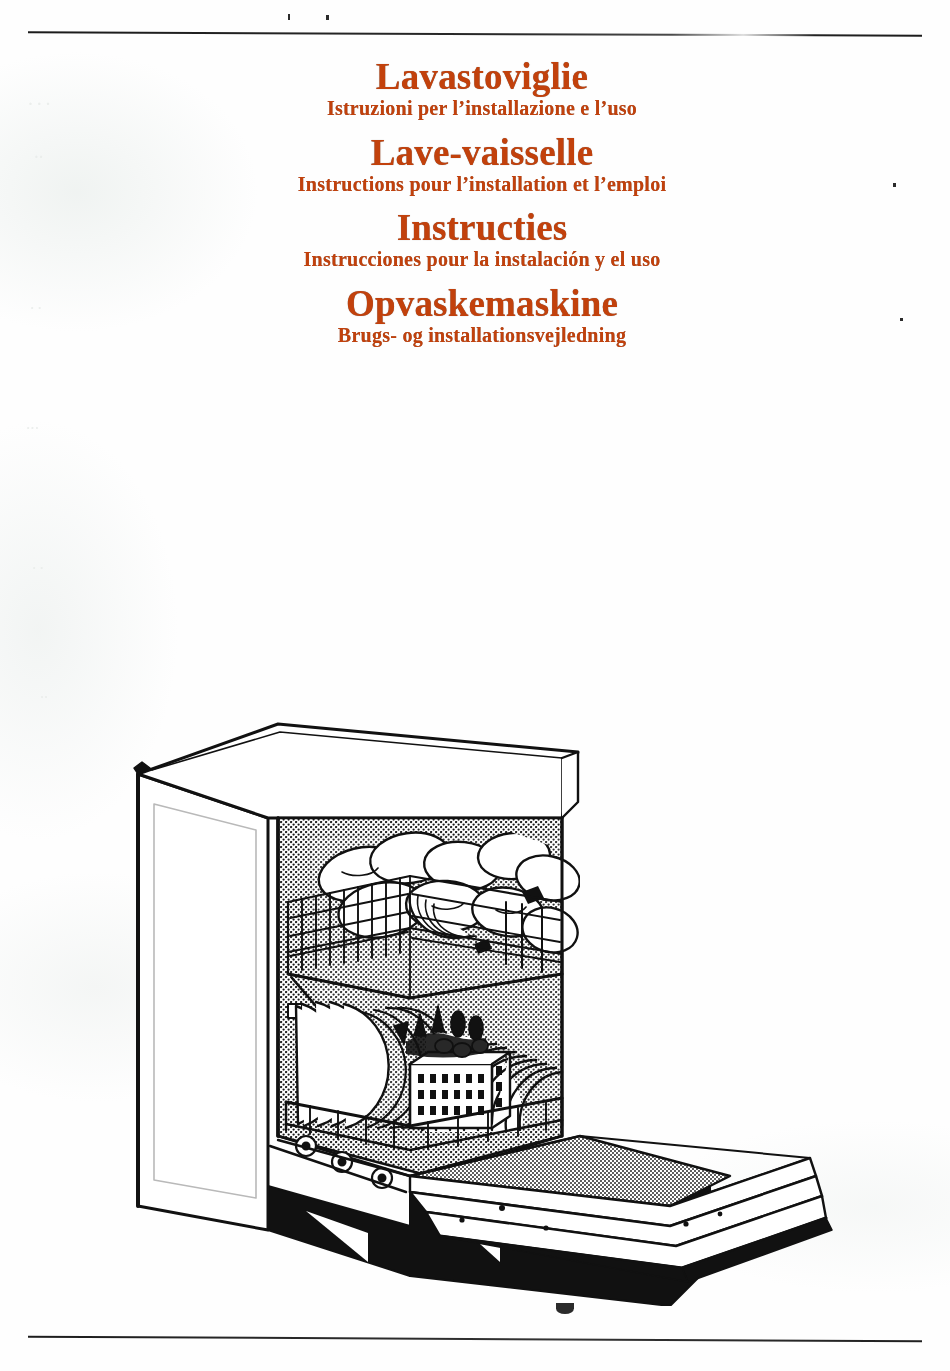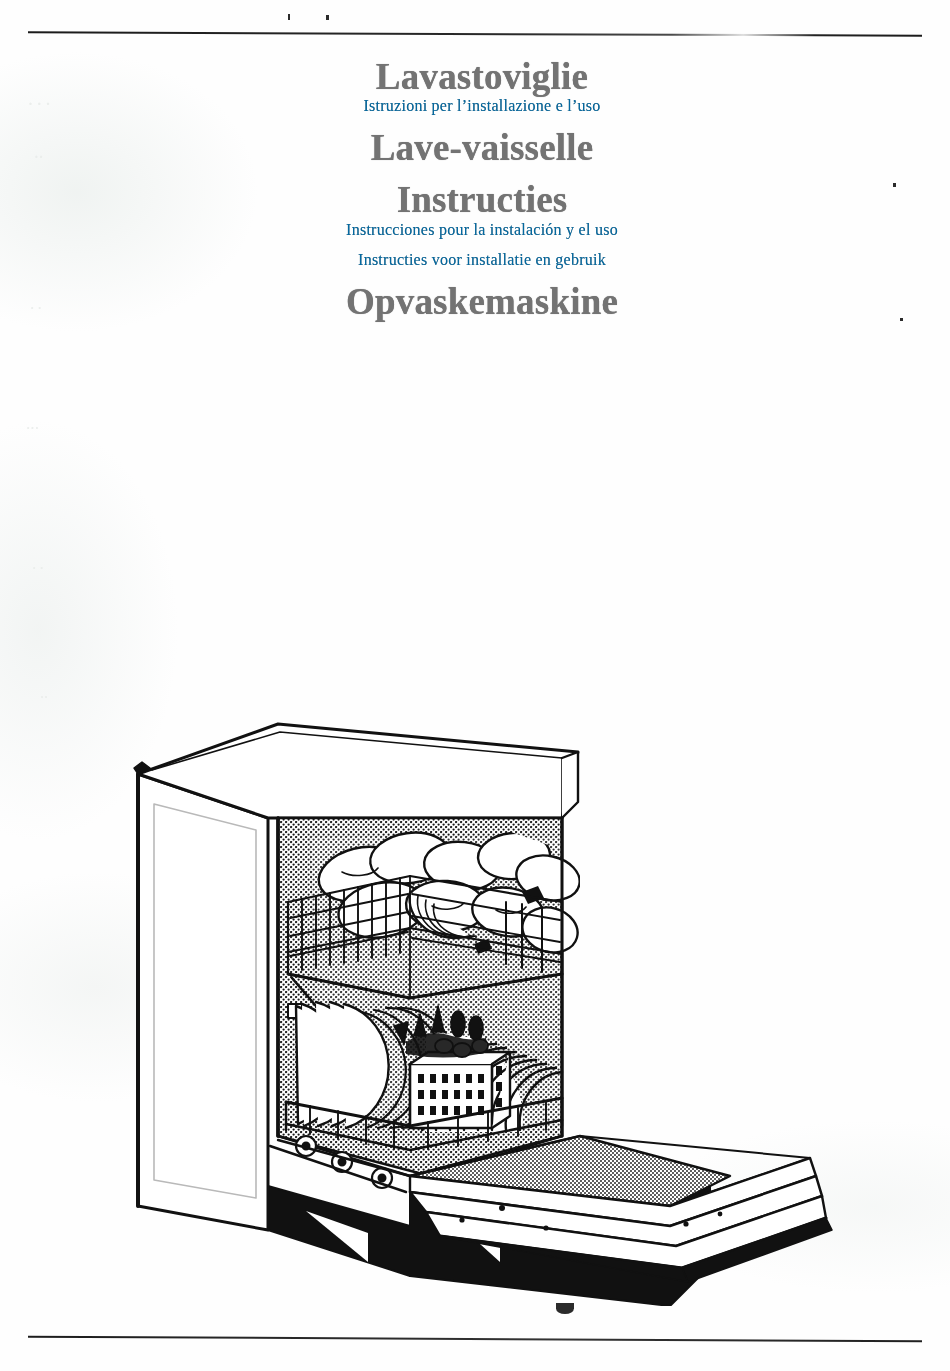--- a/index.html
+++ b/index.html
@@ -66,30 +66,30 @@
     box-sizing: border-box;
   }
   .lang { margin-bottom: 13px; }
   .lang:last-child { margin-bottom: 4px; }
   .lang h1 {
     margin: 0;
     font-size: 37px;
     font-weight: bold;
     line-height: 1.06;
     letter-spacing: .2px;
-    color: #737373;
+    color: #c2410c;
     text-shadow: 0 0 .7px rgba(0,0,0,.55);
   }
   .lang .sub {
     margin: 1px 0 0 0;
-    font-size: 16px;
-    font-weight: normal;
+    font-size: 20px;
+    font-weight: bold;
     line-height: 1.12;
     letter-spacing: .25px;
-    color: #0369a1;
+    color: #c2410c;
     text-shadow: 0 0 .55px rgba(0,0,0,.45);
   }
 
   
   .illustration {
     position: absolute;
     left: 110px;
     top: 706px;
     width: 730px;
     height: 600px;
@@ -124,34 +124,35 @@
   <div class="titles">
 
     <div class="lang">
       <h1>Lavastoviglie</h1>
       <p class="sub">Istruzioni per l’installazione e l’uso</p>
     </div>
 
 
     <div class="lang">
       <h1>Lave-vaisselle</h1>
+      <p class="sub">Instructions pour l’installation et l’emploi</p>
     </div>
 
 
     <div class="lang">
       <h1>Instructies</h1>
       <p class="sub">Instrucciones pour la instalación y el uso</p>
     </div>
 
     <div class="lang">
-      <p class="sub">Instructies voor installatie en gebruik</p>
     </div>
 
     <div class="lang">
       <h1>Opvaskemaskine</h1>
+      <p class="sub">Brugs- og installationsvejledning</p>
     </div>
 
   </div>
 
   <div class="illustration">
     <svg viewBox="0 0 730 600" xmlns="http://www.w3.org/2000/svg">
       <defs>
         <pattern id="stipple" width="5" height="5" patternUnits="userSpaceOnUse">
           <rect width="5" height="5" fill="#ffffff"></rect>
           <circle cx="1.1" cy="1.1" r="1.15" fill="#1a1a1a"></circle>

